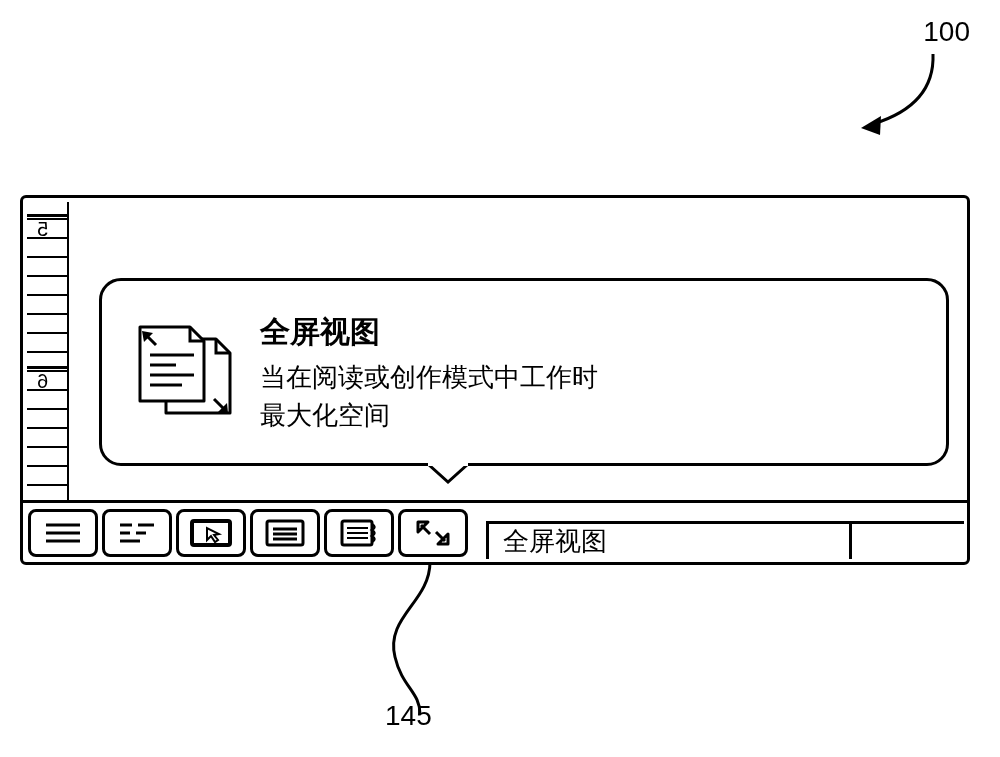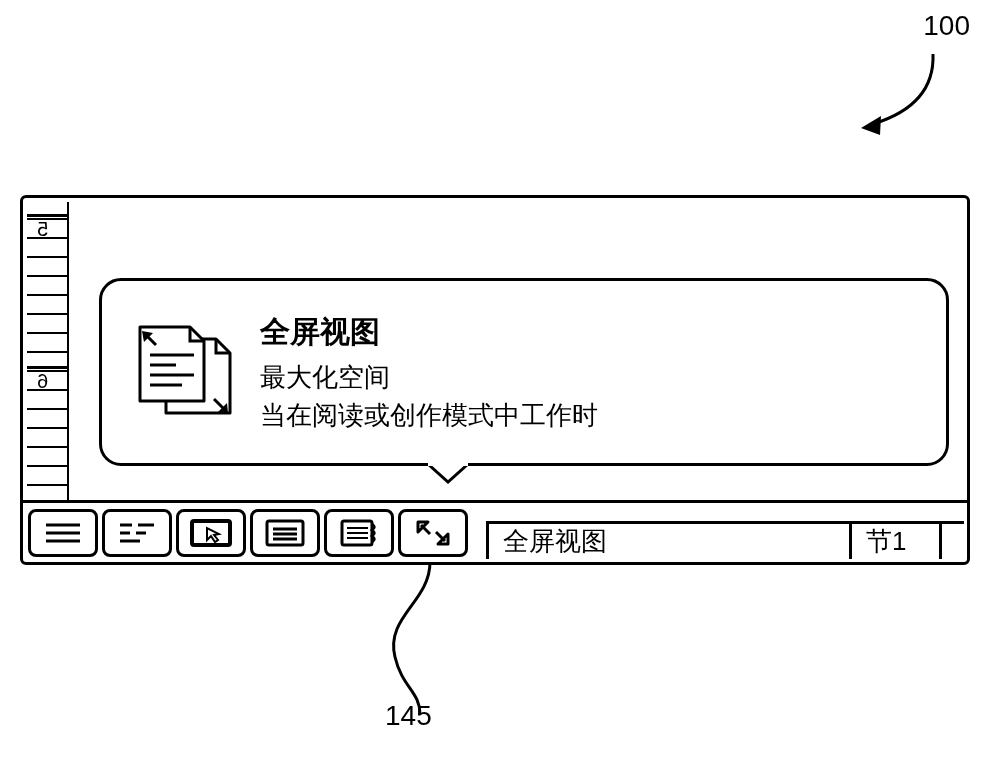--- a/index.html
+++ b/index.html
@@ -8,21 +8,21 @@
     width: 1000px;
     height: 757px;
     position: relative;
     font-family: "Microsoft YaHei", "PingFang SC", Arial, sans-serif;
     background: #fff;
   }
 
   
   .figure-label {
     position: absolute;
-    top: 10px;
+    top: 16px;
     right: 30px;
     font-size: 28px;
   }
   .figure-arrow {
     position: absolute;
     top: 50px;
     right: 45px;
     width: 100px;
     height: 90px;
   }
@@ -206,22 +206,22 @@
           <line x1="22" y1="58" x2="66" y2="58" stroke="#000" stroke-width="3"></line>
           <line x1="22" y1="68" x2="54" y2="68" stroke="#000" stroke-width="3"></line>
 
           <path d="M 28 28 L 18 18" stroke="#000" stroke-width="3" fill="none"></path>
           <polygon points="14,14 25,16 16,25" fill="#000"></polygon>
         </g>
       </svg>
     </div>
     <div class="tip-text">
       <div class="tip-title">全屏视图</div>
+      <div class="tip-line">当在阅读或创作模式中工作时</div>
       <div class="tip-line">最大化空间</div>
-      <div class="tip-line">当在阅读或创作模式中工作时</div>
     </div>
   </div>
 
   <svg class="tooltip-tail" viewBox="0 0 40 24">
     <polygon points="0,0 40,0 20,22" fill="#fff"></polygon>
     <polyline points="0,4 20,22 40,4" fill="none" stroke="#000" stroke-width="3"></polyline>
     <rect x="0" y="0" width="40" height="6" fill="#fff"></rect>
   </svg>
 
   <div class="statusbar-sep"></div>
@@ -271,21 +271,20 @@
         <polygon points="6,4 16,4 6,14" fill="none" stroke="#000" stroke-width="3" stroke-linejoin="round"></polygon>
         <line x1="9" y1="7" x2="18" y2="16" stroke="#000" stroke-width="3"></line>
         <polygon points="36,26 26,26 36,16" fill="none" stroke="#000" stroke-width="3" stroke-linejoin="round"></polygon>
         <line x1="33" y1="23" x2="24" y2="14" stroke="#000" stroke-width="3"></line>
       </svg>
     </div>
   </div>
 
   <div class="status-right">
     <div class="status-cell view">全屏视图</div>
-    <div class="status-cell section">节1</div>
     <div class="status-cell tail"></div>
   </div>
 
 </div>
 
 <svg class="callout-102" viewBox="0 0 140 160">
   <path d="M 70 0 C 70 40, 25 55, 35 95 C 42 125, 60 130, 60 152" fill="none" stroke="#000" stroke-width="3"></path>
 </svg>
 <div class="num102">145</div>
 

